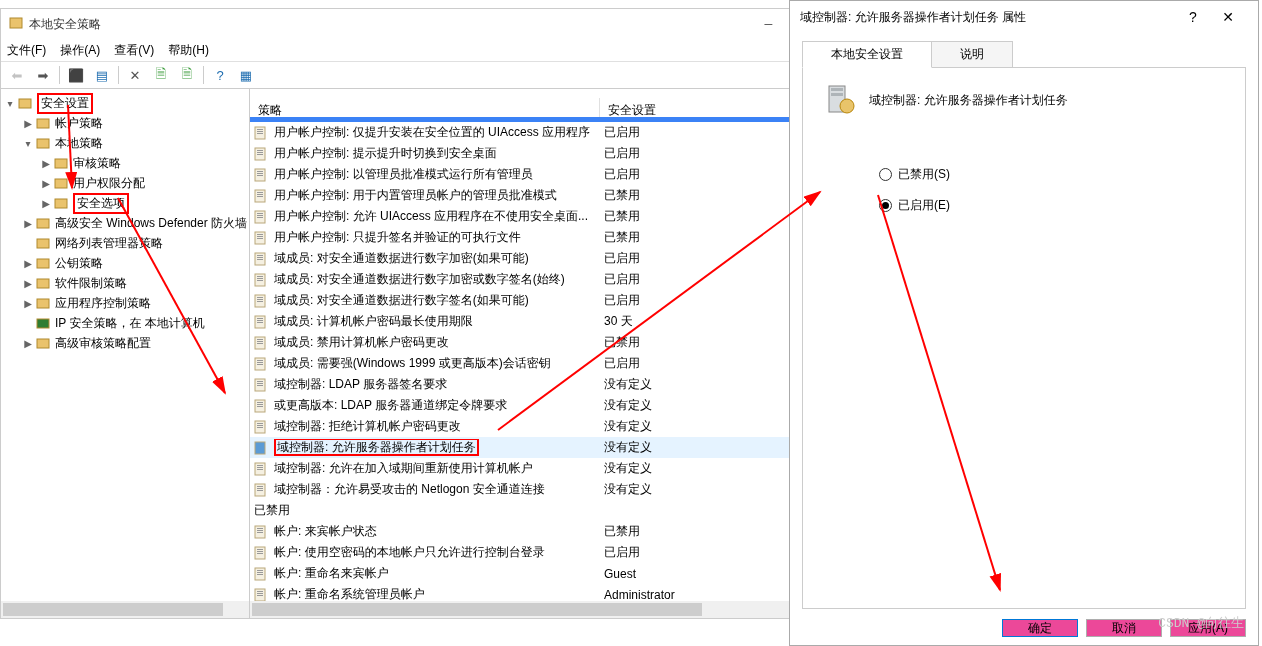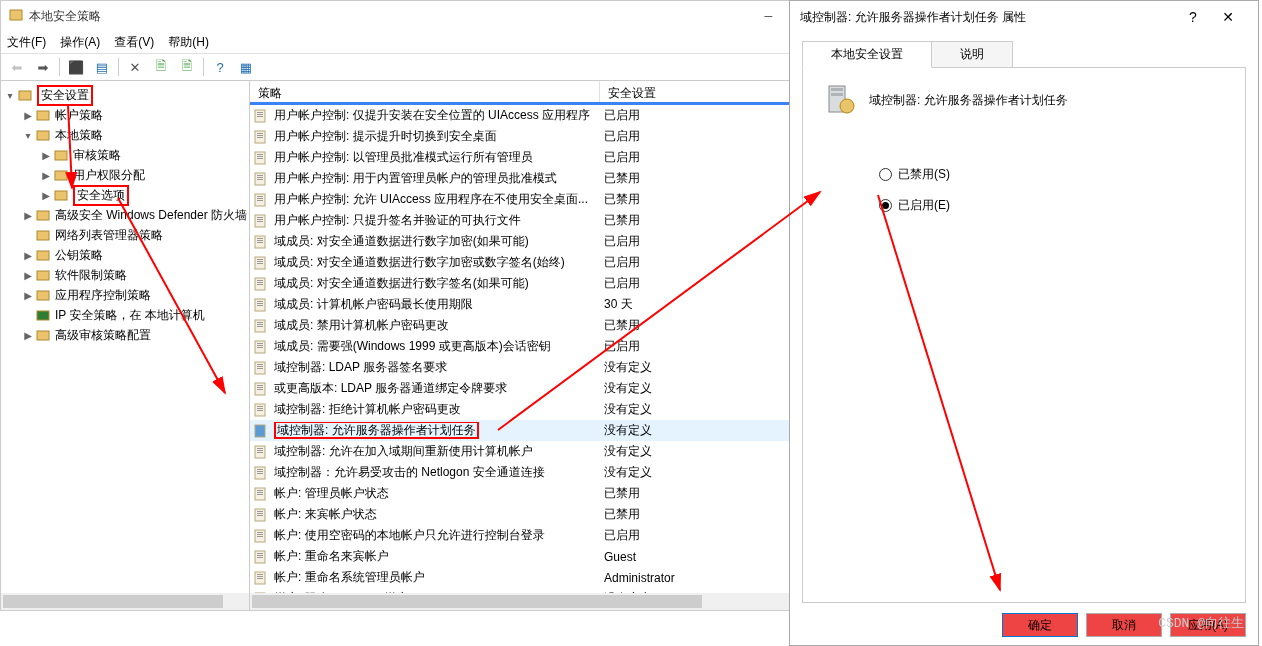--- a/index.html
+++ b/index.html
@@ -1,17 +1,17 @@
 <!DOCTYPE html>
 <html><head>
 <meta charset="utf-8">
 <style>
 * { box-sizing: border-box; margin: 0; padding: 0; font-family: "Microsoft YaHei", "Segoe UI", sans-serif; }
 body { background: #fff; width: 1262px; height: 646px; overflow: hidden; position: relative; }
-.main-window { position: absolute; left: 0; top: 0; width: 890px; height: 611px; border: 1px solid #ccc; background: #fff; }
+.main-window { position: absolute; left: 0; top: 8px; width: 890px; height: 611px; border: 1px solid #ccc; background: #fff; }
 .titlebar { height: 30px; display: flex; align-items: center; padding: 0 8px; font-size: 12px; color: #333; }
 .titlebar .spacer { flex: 1; }
 .win-controls { display: flex; gap: 0; }
 .win-btn { width: 45px; height: 30px; display: flex; align-items: center; justify-content: center; font-size: 11px; color: #333; }
 .menubar { height: 22px; display: flex; align-items: center; padding: 0 6px; font-size: 12px; gap: 14px; }
 .menubar span { color: #000; }
 .toolbar { height: 28px; border-top: 1px solid #e0e0e0; border-bottom: 1px solid #ccc; display: flex; align-items: center; padding: 0 4px; gap: 2px; }
 .tbtn { width: 24px; height: 22px; display: flex; align-items: center; justify-content: center; font-size: 13px; color: #555; }
 .tbtn.disabled { opacity: 0.35; }
 .divider { width: 1px; height: 18px; background: #ccc; margin: 0 2px; }
@@ -19,21 +19,21 @@
 .tree-panel { width: 249px; border-right: 1px solid #ccc; overflow: auto; position: relative; }
 .tree { padding: 4px 2px; font-size: 12px; }
 .tree-item { display: flex; align-items: center; height: 20px; white-space: nowrap; }
 .expander { width: 14px; text-align: center; color: #666; font-size: 10px; }
 .expander.empty { visibility: hidden; }
 .folder-icon { width: 16px; height: 14px; margin-right: 4px; display: inline-flex; align-items: center; justify-content: center; }
 .folder-icon svg { width: 14px; height: 12px; }
 .tree-label { color: #000; }
 .red-box { border: 2px solid #ff0000; }
 .list-panel { flex: 1; display: flex; flex-direction: column; overflow: hidden; }
-.list-header { display: flex; height: 24px; border-bottom: 3px solid #3b82f6; font-size: 12px; }
+.list-header { display: flex; height: 24px; border-bottom: 5px solid #3b82f6; font-size: 12px; margin-top: 9px; }
 .col-policy { width: 350px; padding: 4px 8px; border-right: 1px solid #e0e0e0; }
 .col-setting { flex: 1; padding: 4px 8px; }
 .list-body { flex: 1; overflow: auto; font-size: 12px; }
 .list-row { display: flex; height: 21px; align-items: center; }
 .list-row.selected { background: #e5f3ff; }
 .list-row .cell-policy { width: 350px; padding: 0 4px; display: flex; align-items: center; white-space: nowrap; overflow: hidden; }
 .list-row .cell-setting { flex: 1; padding: 0 4px; }
 .policy-icon { width: 16px; height: 14px; margin-right: 4px; display: inline-flex; }
 .policy-icon svg { width: 14px; height: 14px; }
 .selected-icon svg rect { fill: #5b9bd5; }
@@ -53,21 +53,21 @@
 .tab.active { border-bottom: 1px solid #fff; position: relative; z-index: 2; }
 .tab.inactive { background: #f5f5f5; }
 .tab-content { border: 1px solid #ccc; flex: 1; padding: 16px 20px; margin-top: -1px; position: relative; }
 .policy-header { display: flex; align-items: center; gap: 14px; margin-bottom: 50px; font-size: 12px; }
 .server-icon { width: 32px; height: 32px; }
 .radio-group { margin-left: 56px; font-size: 12px; }
 .radio-item { display: flex; align-items: center; gap: 6px; margin-bottom: 14px; }
 .radio { width: 13px; height: 13px; border: 1px solid #333; border-radius: 50%; display: inline-flex; align-items: center; justify-content: center; }
 .radio.checked::after { content: ""; width: 7px; height: 7px; background: #000; border-radius: 50%; }
 .dlg-buttons { display: flex; justify-content: flex-end; gap: 8px; padding: 10px 0 0 0; }
-.btn { min-width: 76px; height: 24px; border: 1px solid #adadad; background: #ef4444; font-size: 12px; display: flex; align-items: center; justify-content: center; }
+.btn { min-width: 76px; height: 18px; border: 1px solid #adadad; background: #ec4899; font-size: 12px; display: flex; align-items: center; justify-content: center; }
 .btn.primary { border: 1px solid #0078d7; }
 
 .arrow-line { position: absolute; pointer-events: none; }
 .watermark { position: absolute; right: 18px; bottom: 14px; font-size: 13px; color: #ccc; font-family: Liberation Mono, monospace; }
 </style>
 </head>
 <body>
 
 <div class="main-window">
   <div class="titlebar">
@@ -481,31 +481,20 @@
                   <rect x="3" y="3" width="6" height="1" fill="#999"></rect>
                   <rect x="3" y="5" width="6" height="1" fill="#999"></rect>
                   <rect x="3" y="7" width="6" height="1" fill="#999"></rect>
                 </svg>
               </span>
               <span>域控制器：允许易受攻击的 Netlogon 安全通道连接</span>
             </div>
             <div class="cell-setting">没有定义</div>
           </div>
           <div class="list-row">
-            <div class="cell-policy">
-              <span class="policy-icon">
-                <svg>
-                  <rect x="1" y="1" width="10" height="12" fill="#f5f0e1" stroke="#b9a77a"></rect>
-                  <rect x="3" y="3" width="6" height="1" fill="#999"></rect>
-                  <rect x="3" y="5" width="6" height="1" fill="#999"></rect>
-                  <rect x="3" y="7" width="6" height="1" fill="#999"></rect>
-                </svg>
-              </span>
-              <span>帐户: 管理员帐户状态</span>
-            </div>
             <div class="cell-setting">已禁用</div>
           </div>
           <div class="list-row">
             <div class="cell-policy">
               <span class="policy-icon">
                 <svg>
                   <rect x="1" y="1" width="10" height="12" fill="#f5f0e1" stroke="#b9a77a"></rect>
                   <rect x="3" y="3" width="6" height="1" fill="#999"></rect>
                   <rect x="3" y="5" width="6" height="1" fill="#999"></rect>
                   <rect x="3" y="7" width="6" height="1" fill="#999"></rect>

